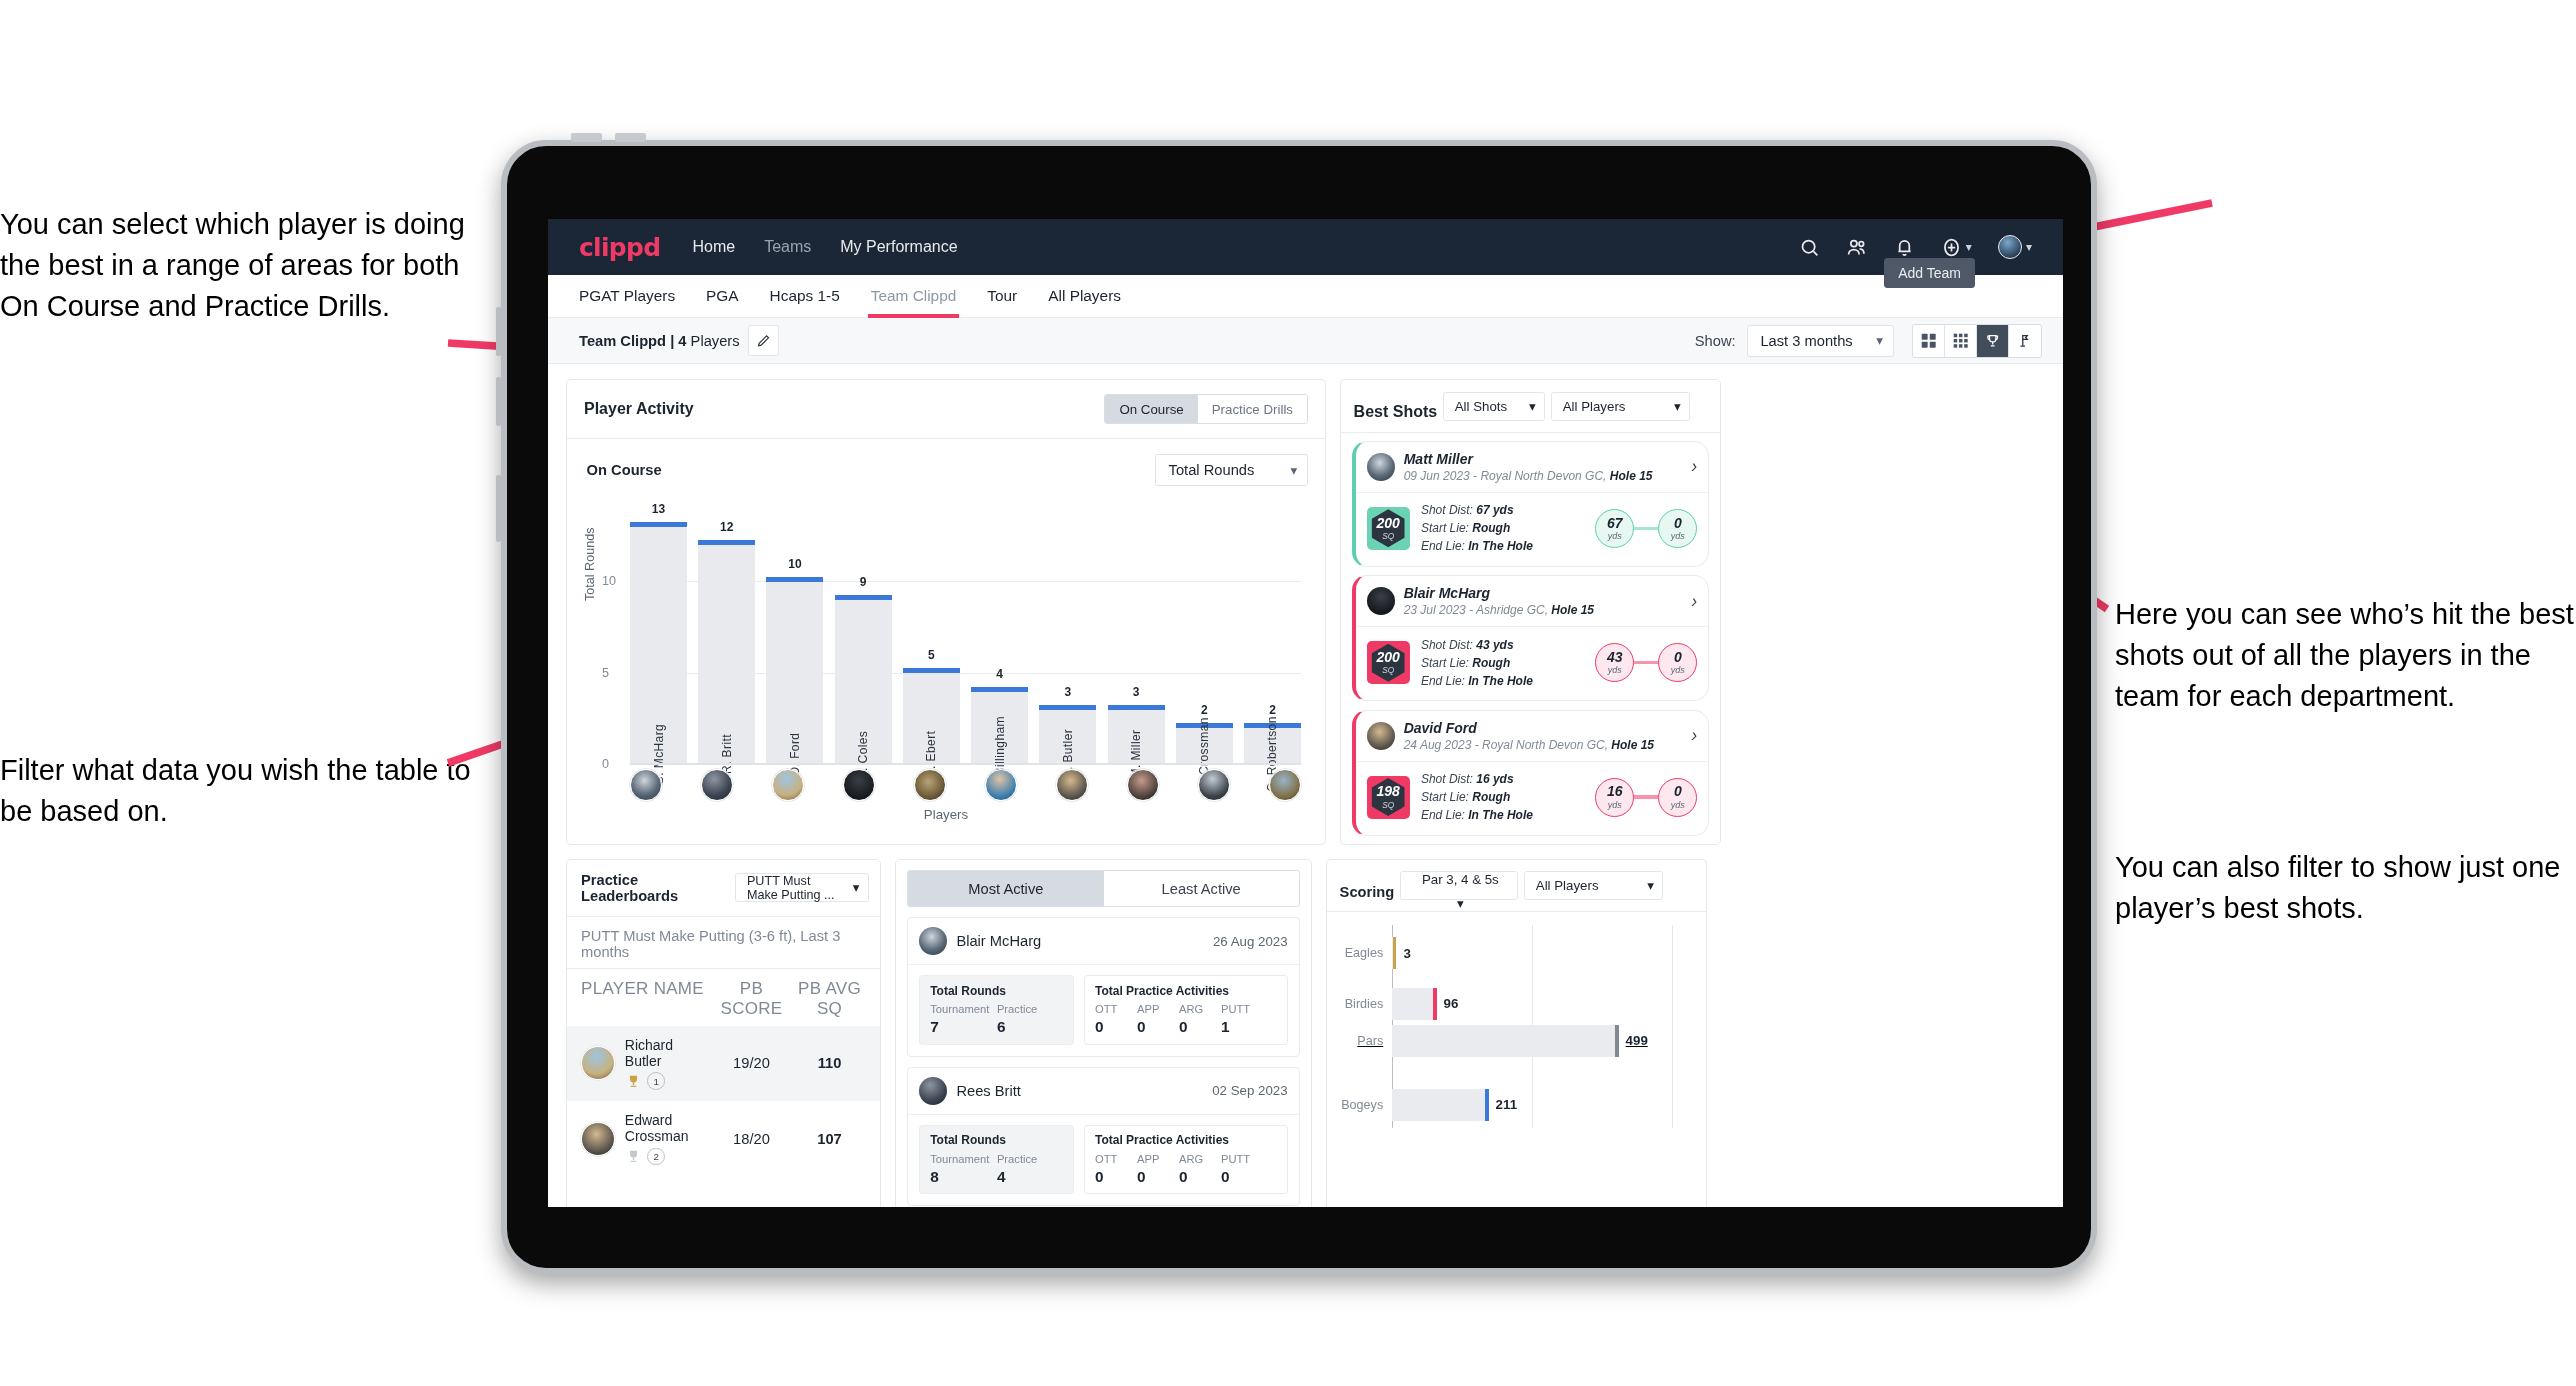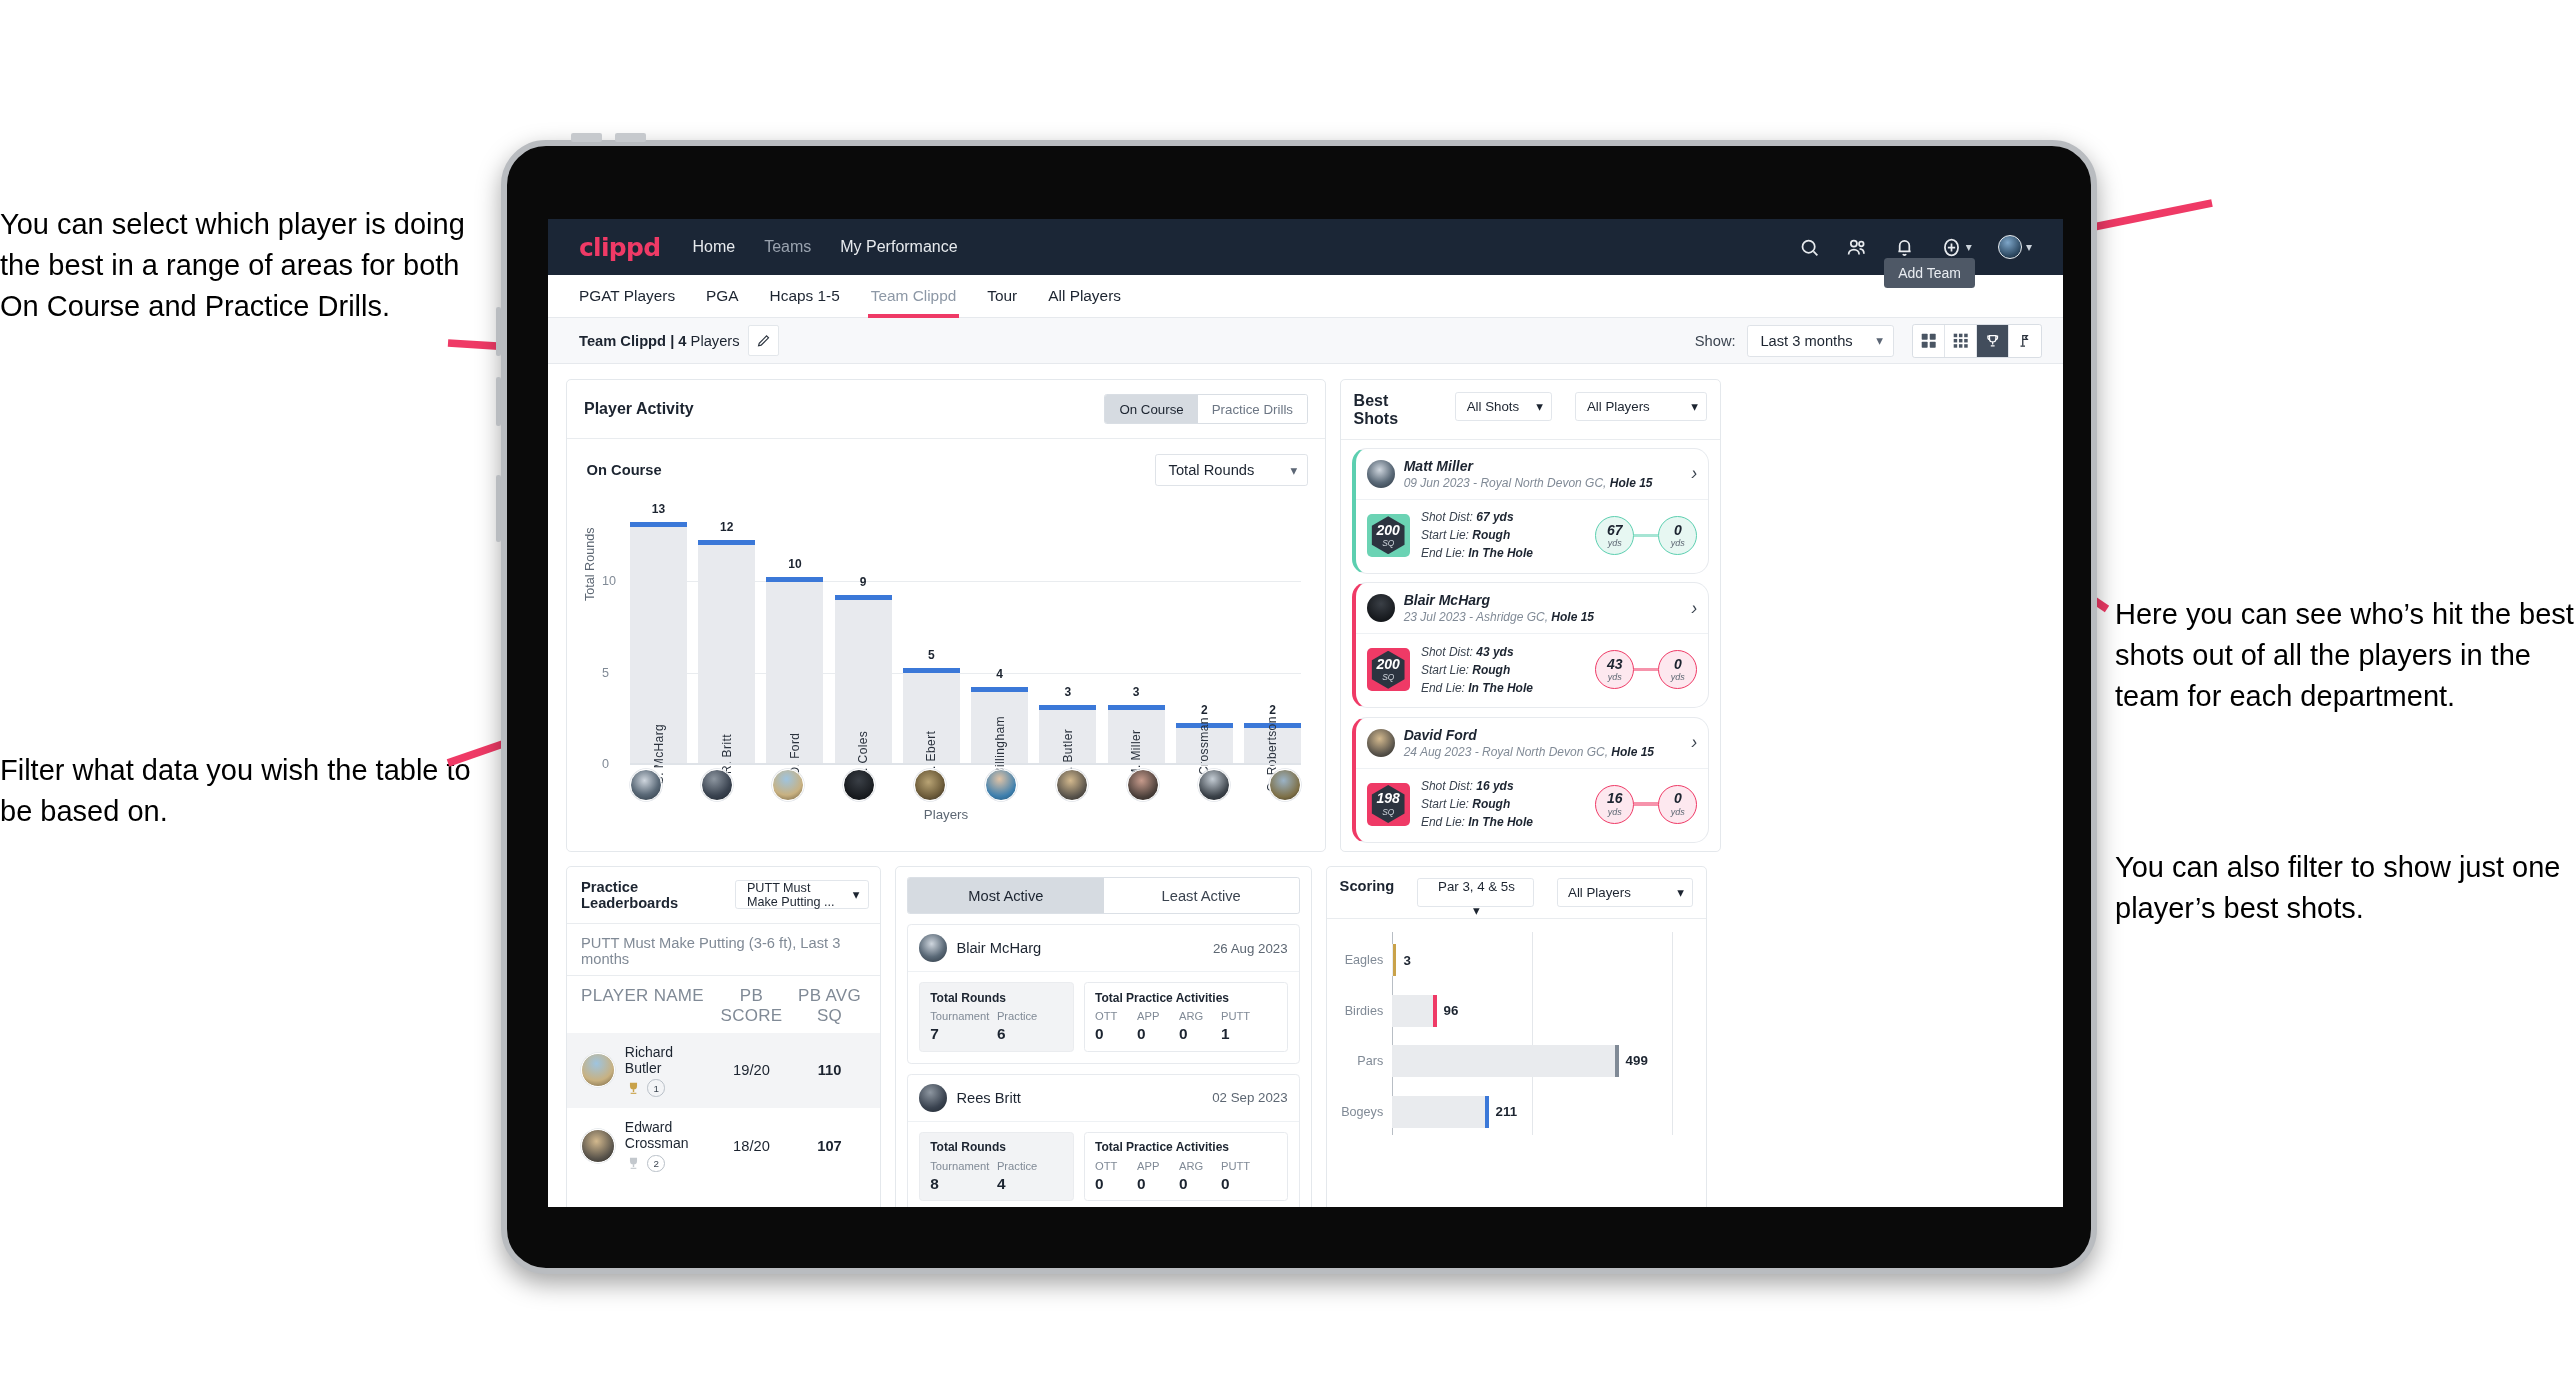--- a/index.html
+++ b/index.html
@@ -116,21 +116,21 @@
     letter-spacing: 0.4px; }
   .xaxisline { position:absolute; left:46px; right:7px; bottom:32px; height:1.4px; background:#dfe3e8; }
   .avatars { position:absolute; left:46px; right:7px; bottom:-4.2px; display:flex;
     justify-content:space-between; }
   .av { width:32px; height:32px; border-radius:50%; border:1.4px solid #fff;
     box-shadow: 0 0 0 0.7px #dfe3e8; }
   .xaxis-title { text-align:center; font-size:13.3px; color:#5d6773; margin-top: 9.8px; }
 
   
   .bs-card { width: 381px; }
-  .bs-head { display:flex; align-items:flex-start; padding: 11.2px 12.6px; gap: 23px; }
+  .bs-head { display:flex; align-items:flex-end; padding: 11.2px 12.6px; gap: 6px; }
   .mini-select { border:0.7px solid #e2e6eb; border-radius:2.8px; height:29px; display:flex;
     align-items:center; justify-content:space-between; padding: 0 8.4px 0 10.5px;
     font-size:13.3px; color:#1c2430; gap: 8.4px; }
   .shotcard { margin: 8.4px 11.2px; border:0.7px solid #e7eaee; border-radius:15px;
     border-left-width: 4.9px; border-left-style: solid; overflow:hidden;font-style:italic; }
   .shot-top { display:flex; align-items:center; padding: 9px 10.5px; gap: 9px; }
   .shot-av { width:28px; height:28px; border-radius:50%; flex:0 0 auto; }
   .shot-name { font-size:14px; font-weight:700; color:#1c2430; }
   .shot-meta { font-size:12px; color:#808a96; margin-top:2.1px; }
   .shot-meta b { color:#1c2430; }
@@ -785,21 +785,21 @@
                   </div>
                   <div class="sc-val">3</div>
                 </div>
                 <div class="sc-row" style="top: 63px;">
                   <div class="sc-lbl">Birdies</div>
                   <div class="sc-bar" style="width:43px">
                     <div class="tip" style="background:#ef3a66"></div>
                   </div>
                   <div class="sc-val">96</div>
                 </div>
-                <div class="sc-row" style="top: 113px;">
+                <div class="sc-row" style="top: 100px; text-decoration: underline;">
                   <div class="sc-lbl">Pars</div>
                   <div class="sc-bar" style="width:225px">
                     <div class="tip" style="background:#808a96"></div>
                   </div>
                   <div class="sc-val">499</div>
                 </div>
                 <div class="sc-row" style="top: 164px;">
                   <div class="sc-lbl">Bogeys</div>
                   <div class="sc-bar" style="width:95px">
                     <div class="tip" style="background:#3b78d8"></div>

